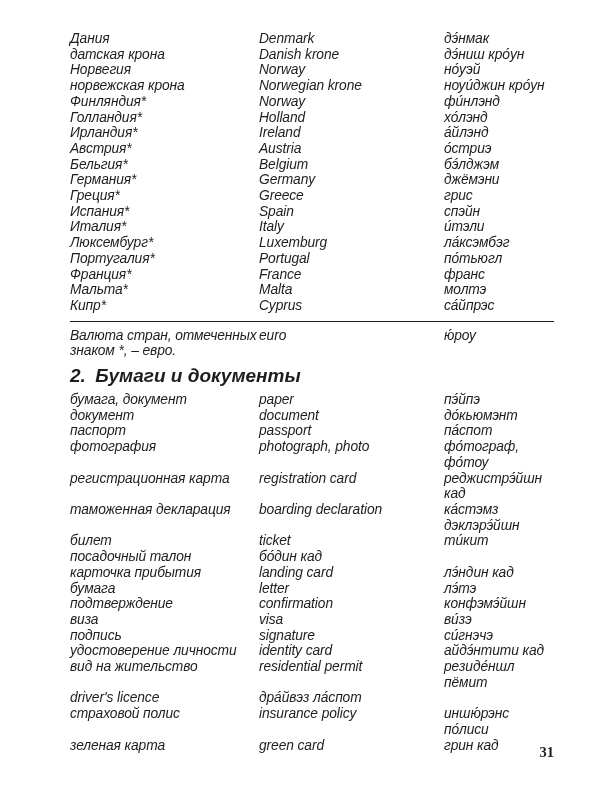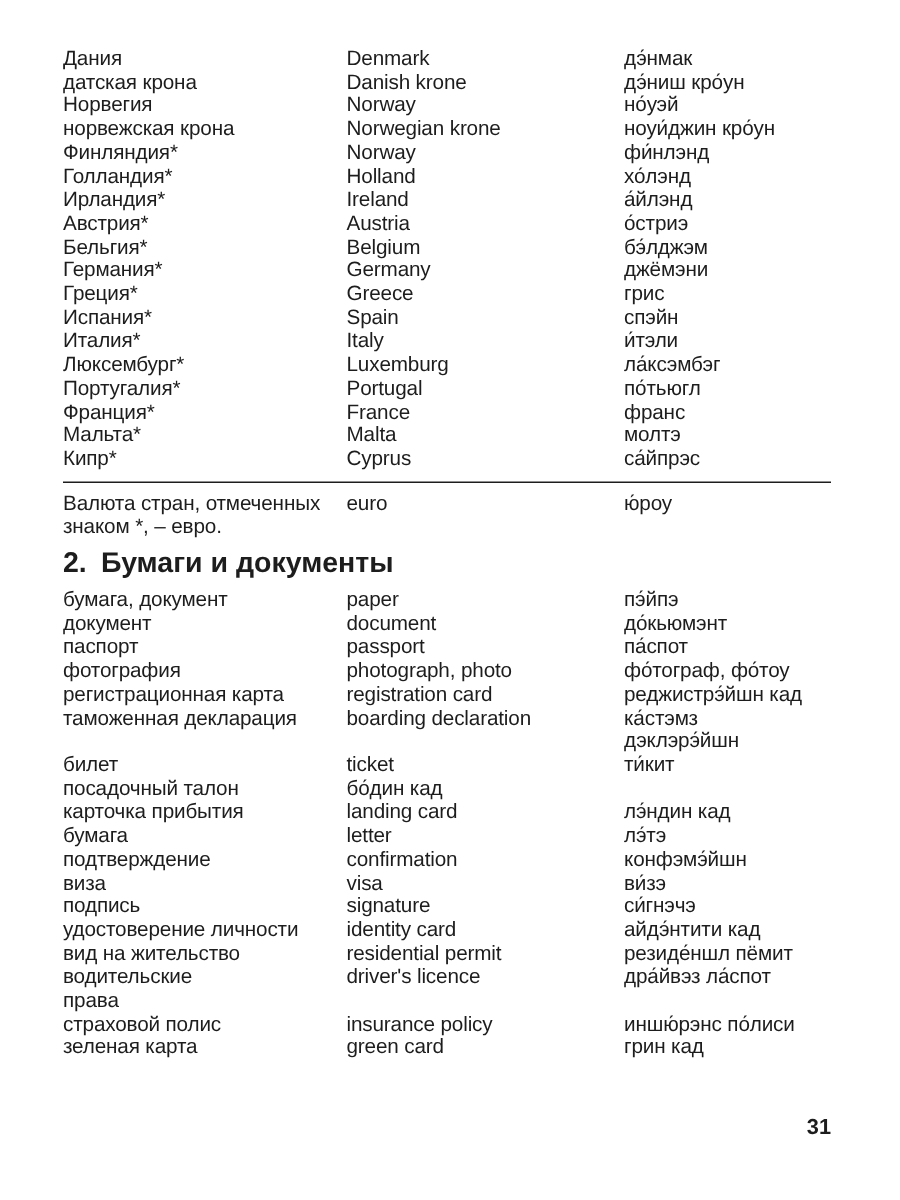--- a/index.html
+++ b/index.html
@@ -4,21 +4,21 @@
 <style>
   html, body { margin: 0; padding: 0; }
   body {
     width: 600px; height: 800px;
     background: #ffffff;
     font-family: "Liberation Sans", "DejaVu Sans", sans-serif;
     color: #1d1d1d;
     position: relative;
     overflow: hidden;
   }
-  .page-body { padding: 31px 46px 0 42px; }
+  .page-body { padding: 31px 46px 0 70px; font-style: italic; }
   .vocab-row {
     display: grid;
     grid-template-columns: 189px 185px 1fr;
   }
   .cell {
     white-space: pre-line;
     font-size: 13.8px;
     line-height: 15.7px;
     letter-spacing: -0.1px;
   }
@@ -35,20 +35,21 @@
     margin: 7px 0 6px 0;
     letter-spacing: 0;
   }
   .page-number {
     position: absolute;
     right: 46px;
     top: 744px;
     font-weight: bold;
     font-size: 14.5px;
     line-height: 16px;
+    font-family: Liberation Serif, serif;
   }
 </style>
 </head>
 <body>
 
 <div class="page">
   <div class="page-body">
       <div class="vocab-table">
         <div class="vocab-row">
           <div class="cell col-ru">Дания</div>
@@ -221,22 +222,20 @@
           <div class="cell col-ru">удостоверение личности</div>
           <div class="cell col-en">identity card</div>
           <div class="cell col-tr">айдэ́нтити кад</div>
         </div>
         <div class="vocab-row">
           <div class="cell col-ru">вид на жительство</div>
           <div class="cell col-en">residential permit</div>
           <div class="cell col-tr">резиде́ншл пёмит</div>
         </div>
         <div class="vocab-row">
-          <div class="cell col-ru">водительские
-права</div>
           <div class="cell col-en">driver's licence</div>
           <div class="cell col-tr">дра́йвэз ла́спот</div>
         </div>
         <div class="vocab-row">
           <div class="cell col-ru">страховой полис</div>
           <div class="cell col-en">insurance policy</div>
           <div class="cell col-tr">иншю́рэнс по́лиси</div>
         </div>
         <div class="vocab-row">
           <div class="cell col-ru">зеленая карта</div>

